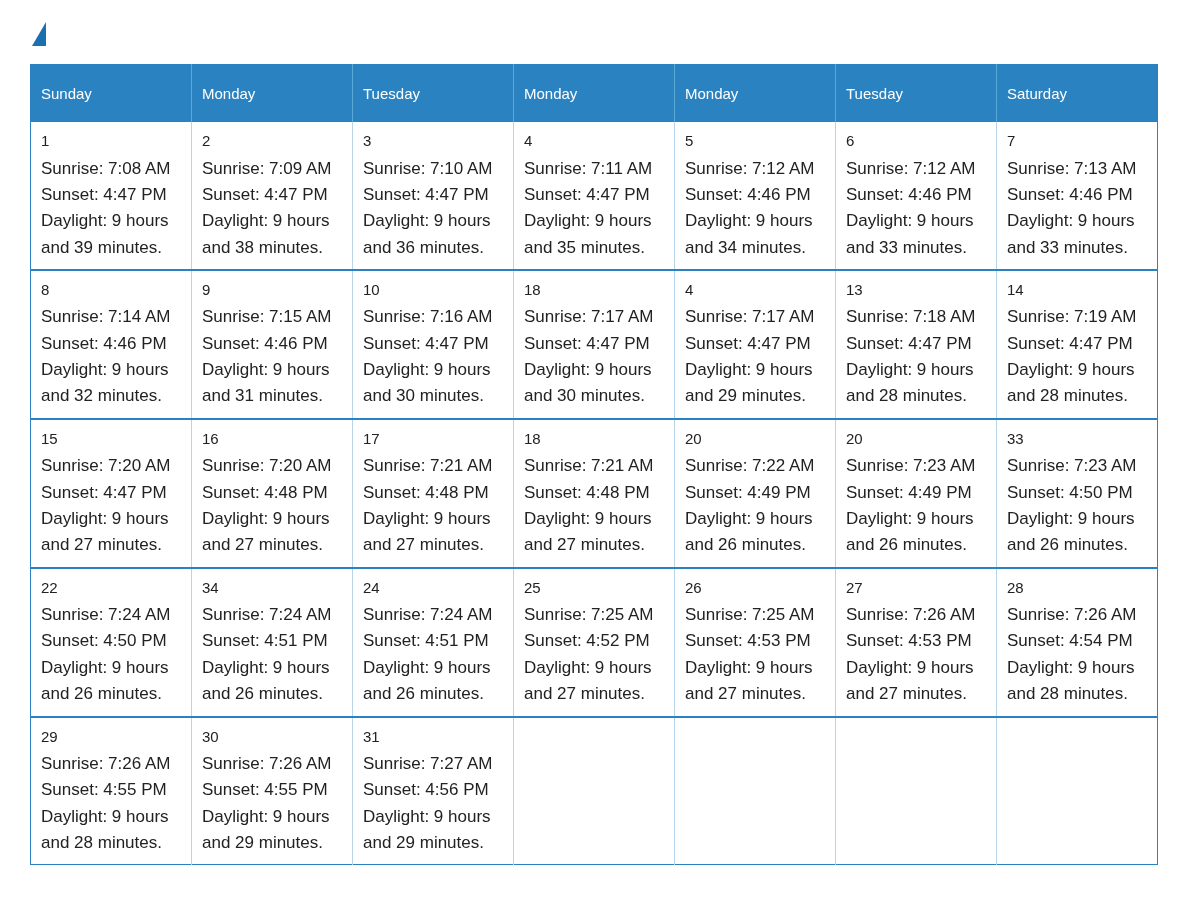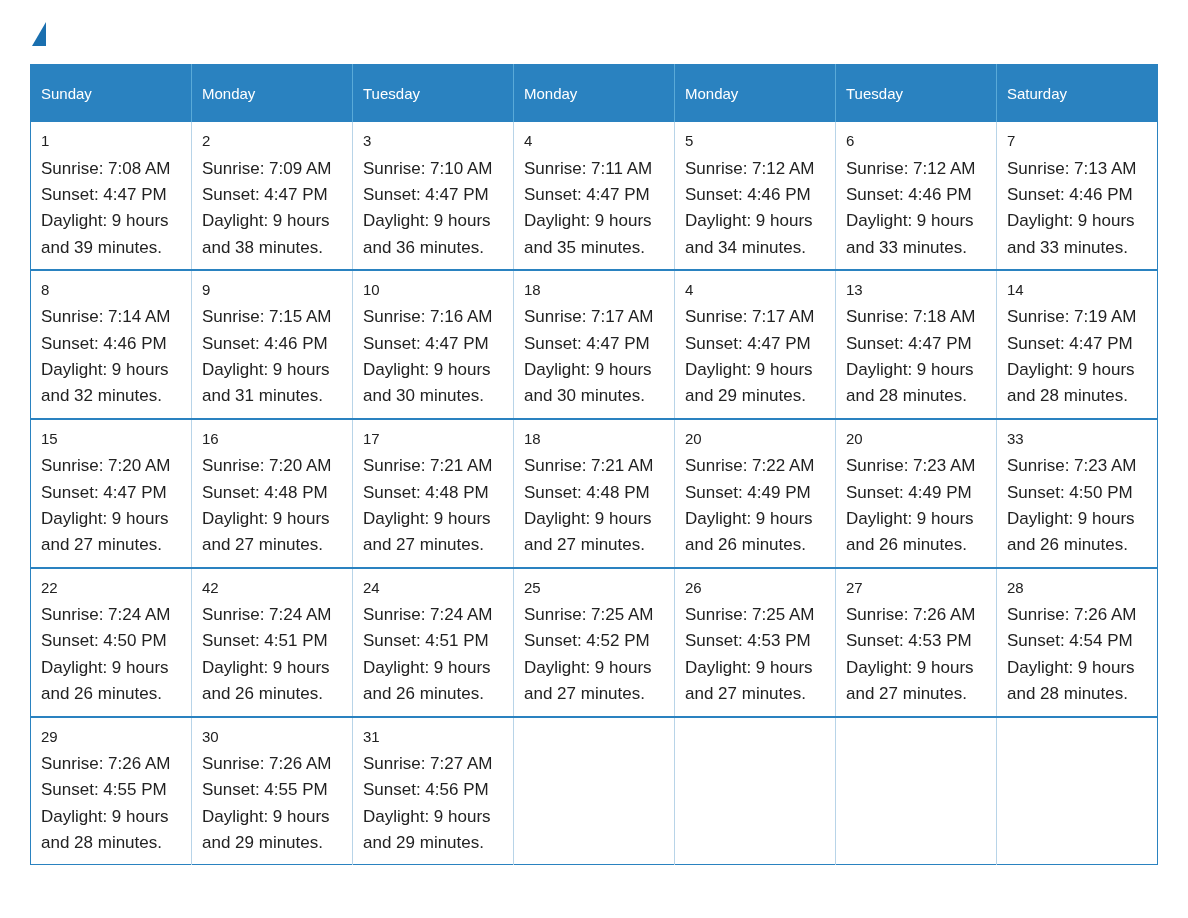--- a/index.html
+++ b/index.html
@@ -229,21 +229,21 @@
         <span class="day-number">33</span>
         <span class="day-info">Sunrise: 7:23 AM<br>Sunset: 4:50 PM<br>Daylight: 9 hours<br>and 26 minutes.</span>
       </td>
       </tr>
       <tr>
         <td>
         <span class="day-number">22</span>
         <span class="day-info">Sunrise: 7:24 AM<br>Sunset: 4:50 PM<br>Daylight: 9 hours<br>and 26 minutes.</span>
       </td>
         <td>
-        <span class="day-number">42</span>
+        <span class="day-number">34</span>
         <span class="day-info">Sunrise: 7:24 AM<br>Sunset: 4:51 PM<br>Daylight: 9 hours<br>and 26 minutes.</span>
       </td>
         <td>
         <span class="day-number">24</span>
         <span class="day-info">Sunrise: 7:24 AM<br>Sunset: 4:51 PM<br>Daylight: 9 hours<br>and 26 minutes.</span>
       </td>
         <td>
         <span class="day-number">25</span>
         <span class="day-info">Sunrise: 7:25 AM<br>Sunset: 4:52 PM<br>Daylight: 9 hours<br>and 27 minutes.</span>
       </td>

